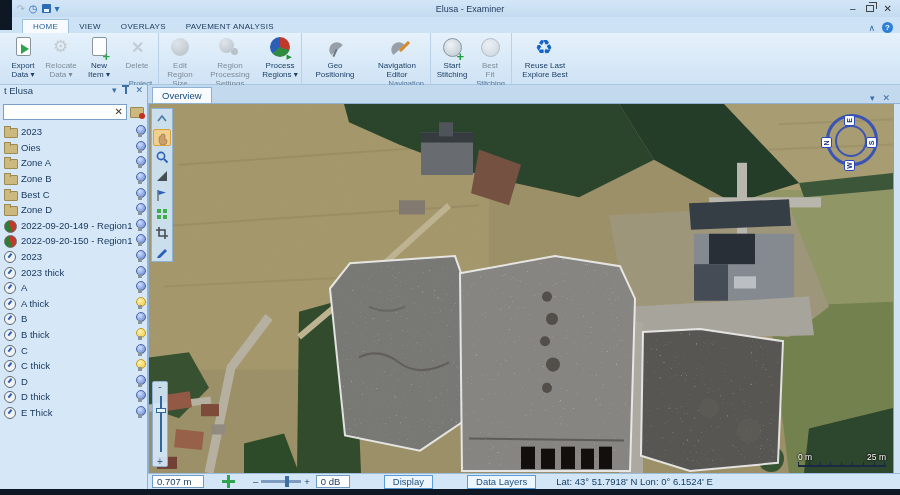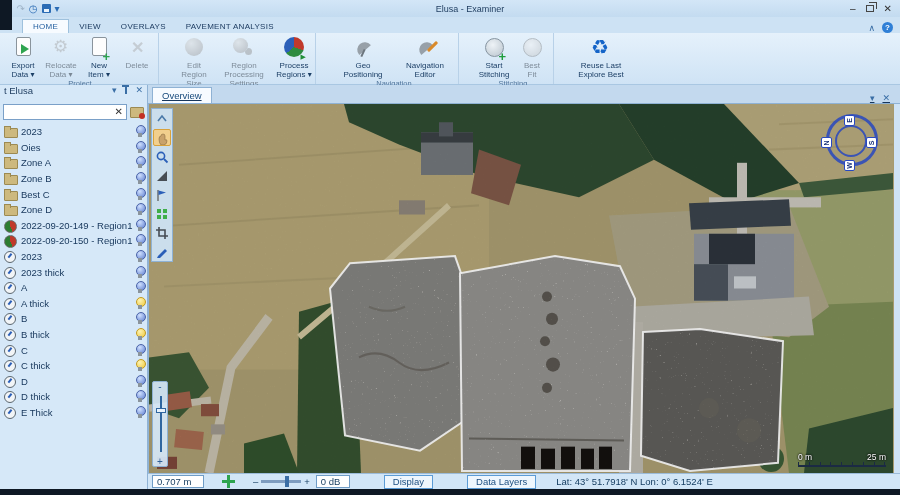--- a/index.html
+++ b/index.html
@@ -27,24 +27,24 @@
   .rtab { padding:2px 10px 2px 10px; letter-spacing:.3px; color:#17365c; cursor:default; }
   .rtab.active { background:#f7fbff; border:1px solid #9ec1dd; border-bottom:none; color:#1f5c9e; }
   .tabrow-right { margin-left:auto; display:flex; align-items:center; gap:7px; padding-right:7px; }
   .collapse-chevron { color:#3a6ea5; font-size:9px; }
   .help-dot { width:11px; height:11px; border-radius:50%; background:#2f7fd6; color:#fff;
     font-size:8px; font-weight:bold; text-align:center; line-height:11px; }
 
   
   .ribbon { position:absolute; left:0; top:33px; width:900px; height:52px;
     background:linear-gradient(#e5f1fb,#cfe3f5); border-bottom:1px solid #a9c7e2;
-    display:flex; align-items:stretch; padding-left:2px;gap:14px; }
+    display:flex; align-items:stretch; padding-left:2px; }
   .rgroup { display:flex; flex-direction:column; border-right:1px solid #b8d1e8; padding:1px 2px 0 2px; }
   .rgroup-btns { display:flex; flex:1; align-items:stretch; }
-  .rgroup-cap { text-align:center; font-size:7.5px; color:#51769d; padding:0 4px 1px 4px; min-height:9px; }
+  .rgroup-cap { text-align:right; font-size:7.5px; color:#51769d; padding:0 4px 1px 4px; min-height:9px; }
   .rbtn { width:38px; display:flex; flex-direction:column; align-items:center; padding-top:2px; cursor:default; }
   .rbtn.wide { width:62px; }
   .rlabel { font-size:8px; line-height:9px; text-align:center; white-space:pre-line; color:#1c3f66; margin-top:1px; }
   .rbtn.disabled { opacity:.55; filter:grayscale(.7); }
   .ricon { width:26px; height:24px; position:relative; }
   .pg::before { content:""; position:absolute; left:6px; top:1px; width:13px; height:17px;
     background:#fdfdfd; border:1px solid #8a949c; border-radius:2px; }
   .i-export::after { content:""; position:absolute; left:11px; top:8px;
     border:5px solid transparent; border-left:8px solid #2ea44f; }
   .i-new::after { content:"+"; position:absolute; right:2px; bottom:-3px; font:bold 13px/13px "Liberation Sans",sans-serif; color:#2ea44f; }
@@ -97,21 +97,21 @@
   .tico.gauge::after { content:""; position:absolute; left:5px; top:2px; width:1.5px; height:5px;
     background:#2b5fb8; transform:rotate(40deg); }
   .bulb { width:9px; height:13px; position:relative; flex:none; }
   .bulb::before { content:""; position:absolute; left:0.5px; top:0; width:8px; height:8px; border-radius:50%; }
   .bulb::after { content:""; position:absolute; left:2.5px; top:8px; width:4px; height:4px; background:#8a949c; }
   .bulb.blue::before { background:radial-gradient(circle at 35% 30%, #cfe0ff, #5f7fd0); border:1px solid #4a63a8; }
   .bulb.yellow::before { background:radial-gradient(circle at 35% 30%, #fdf3b3, #f0c93a); border:1px solid #c49a1e; }
 
   
   .main { position:absolute; left:148px; top:85px; width:752px; height:404px; background:#cfe3f5; }
-  .doc-tabbar { height:19px; background:#c3d9ee; border-bottom:1px solid #8fb2d4; display:flex; align-items:flex-end; padding-left:4px;text-decoration:underline; }
+  .doc-tabbar { height:19px; background:#c3d9ee; border-bottom:1px solid #8fb2d4; display:flex; align-items:flex-end; padding-left:4px; }
   .doc-tab { background:#f7fbff; border:1px solid #8fb2d4; border-bottom:none; padding:2px 9px;
     font-size:9.5px; color:#174a7c; }
   .doc-tabbar-right { margin-left:auto; padding-right:10px; display:flex; gap:8px; font-size:9px; color:#3a6ea5; }
 
   .viewport { position:relative; width:746px; height:369px; border-left:1px solid #8fb2d4; overflow:hidden; background:#a79a6f; }
   .viewport > svg.map { display:block; }
 
   
   .mtoolbar { position:absolute; left:2px; top:4px; width:22px; background:rgba(206,228,247,.92);
     border:1px solid #8fb2d4; display:flex; flex-direction:column; align-items:center; padding:1px 0; gap:2px; }

